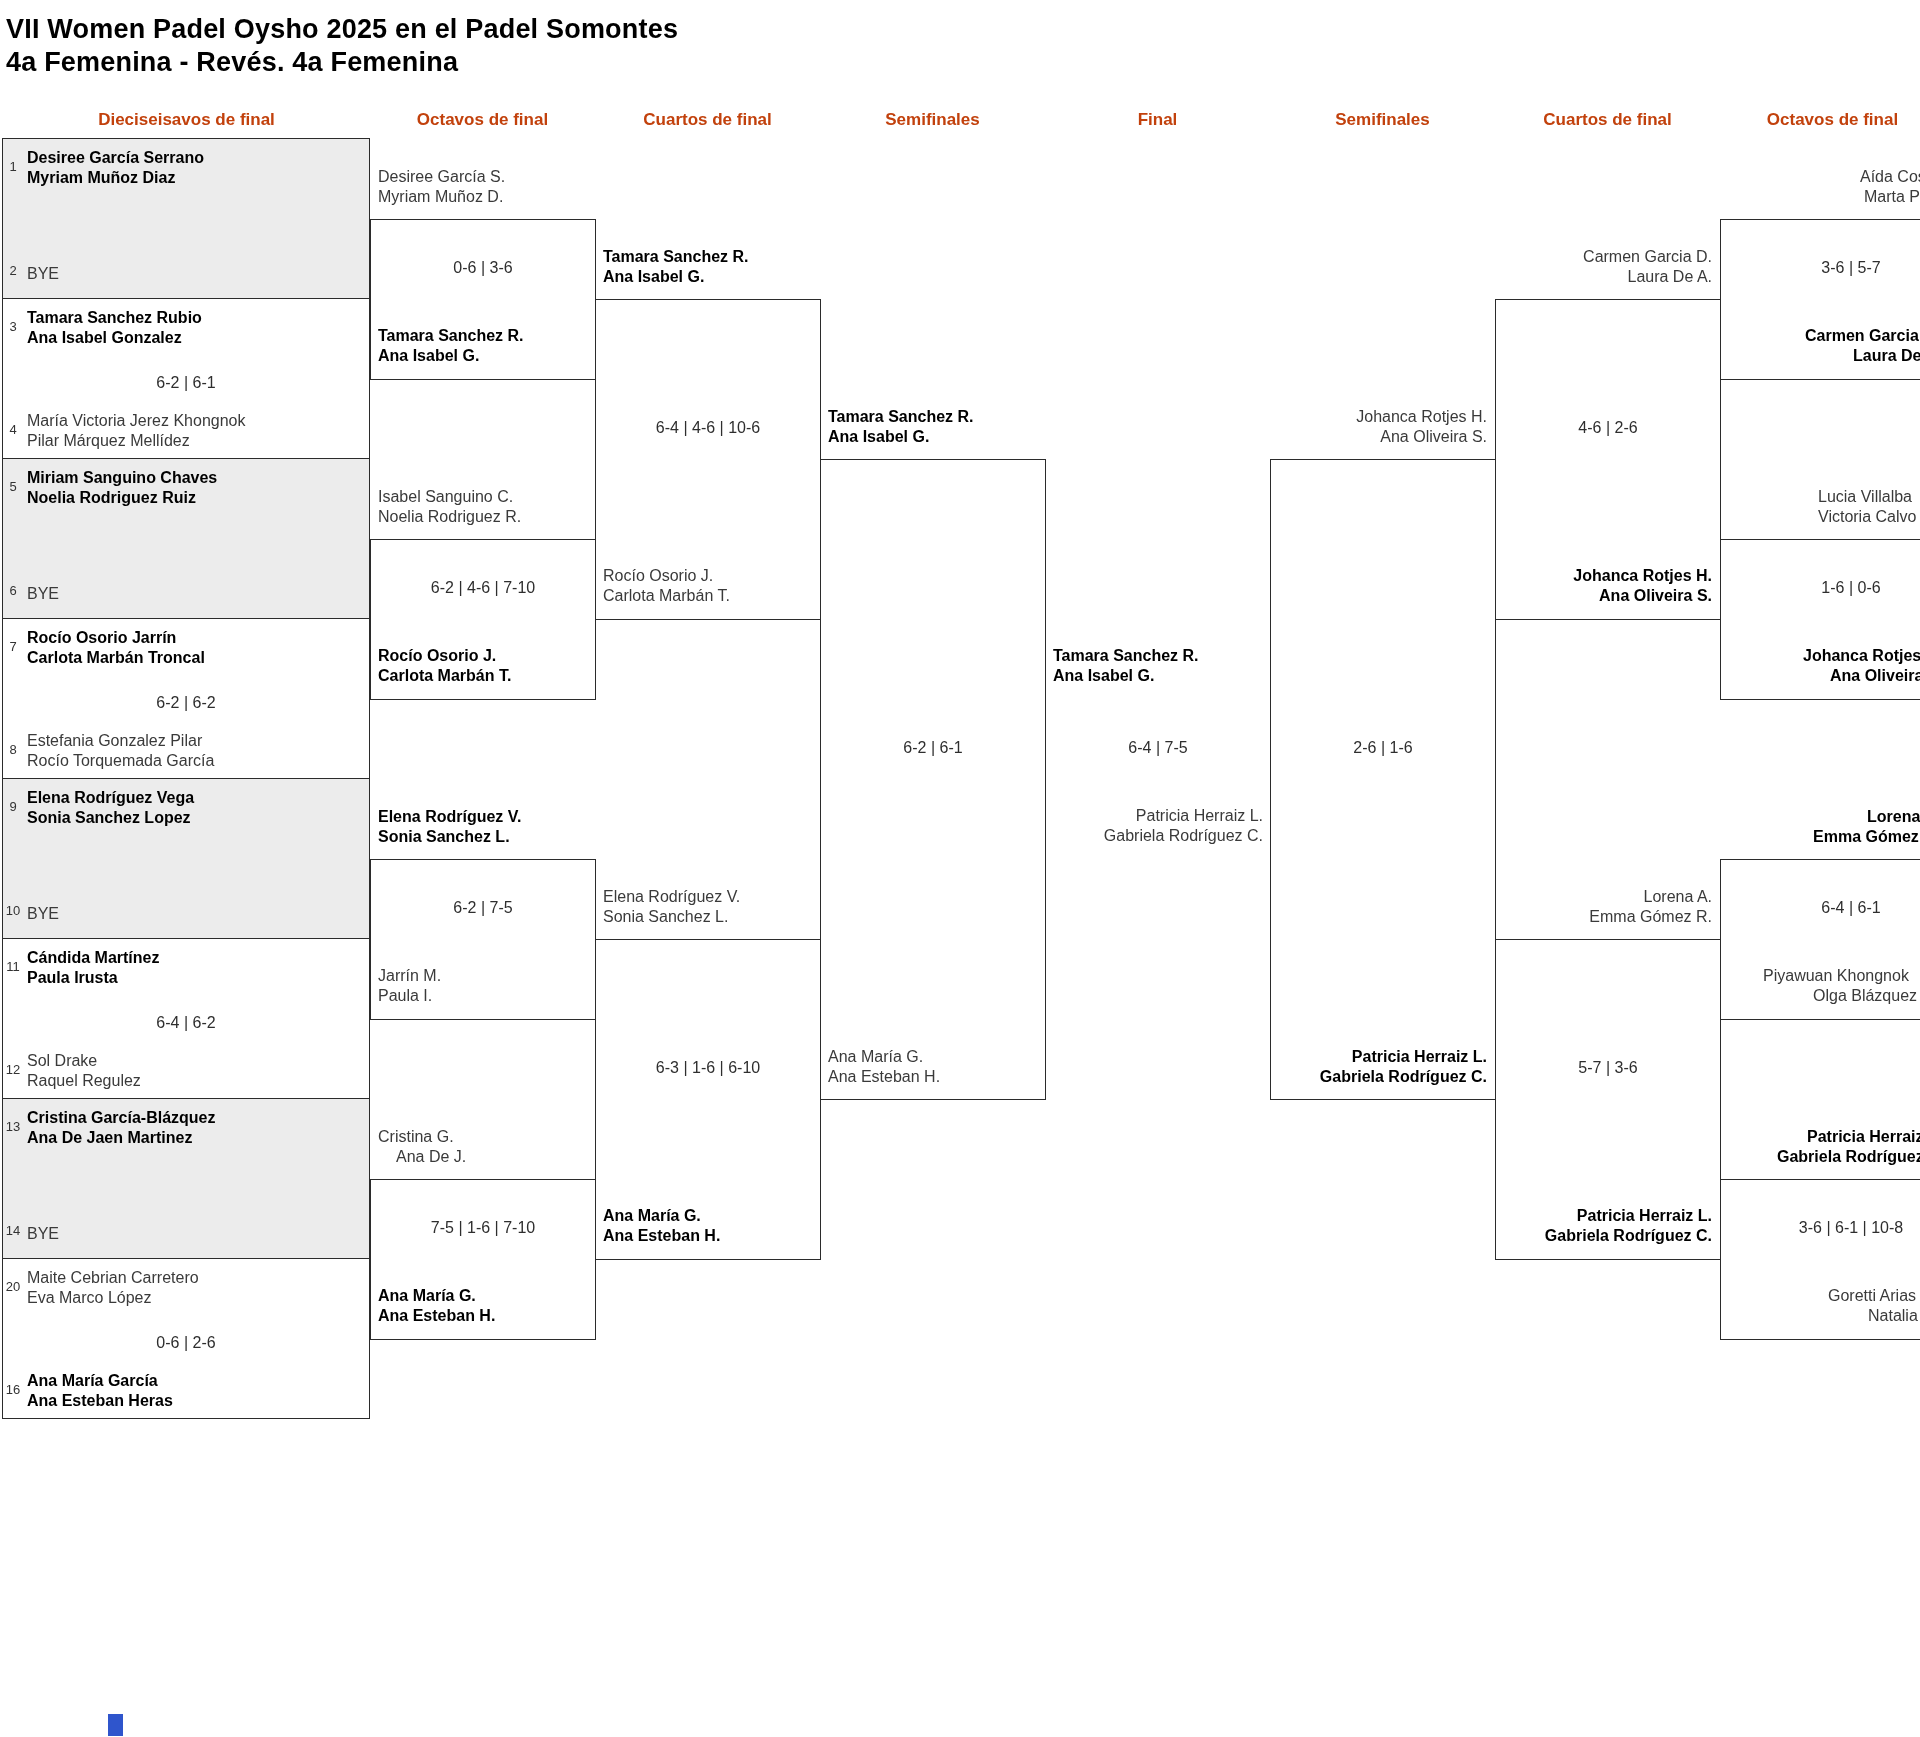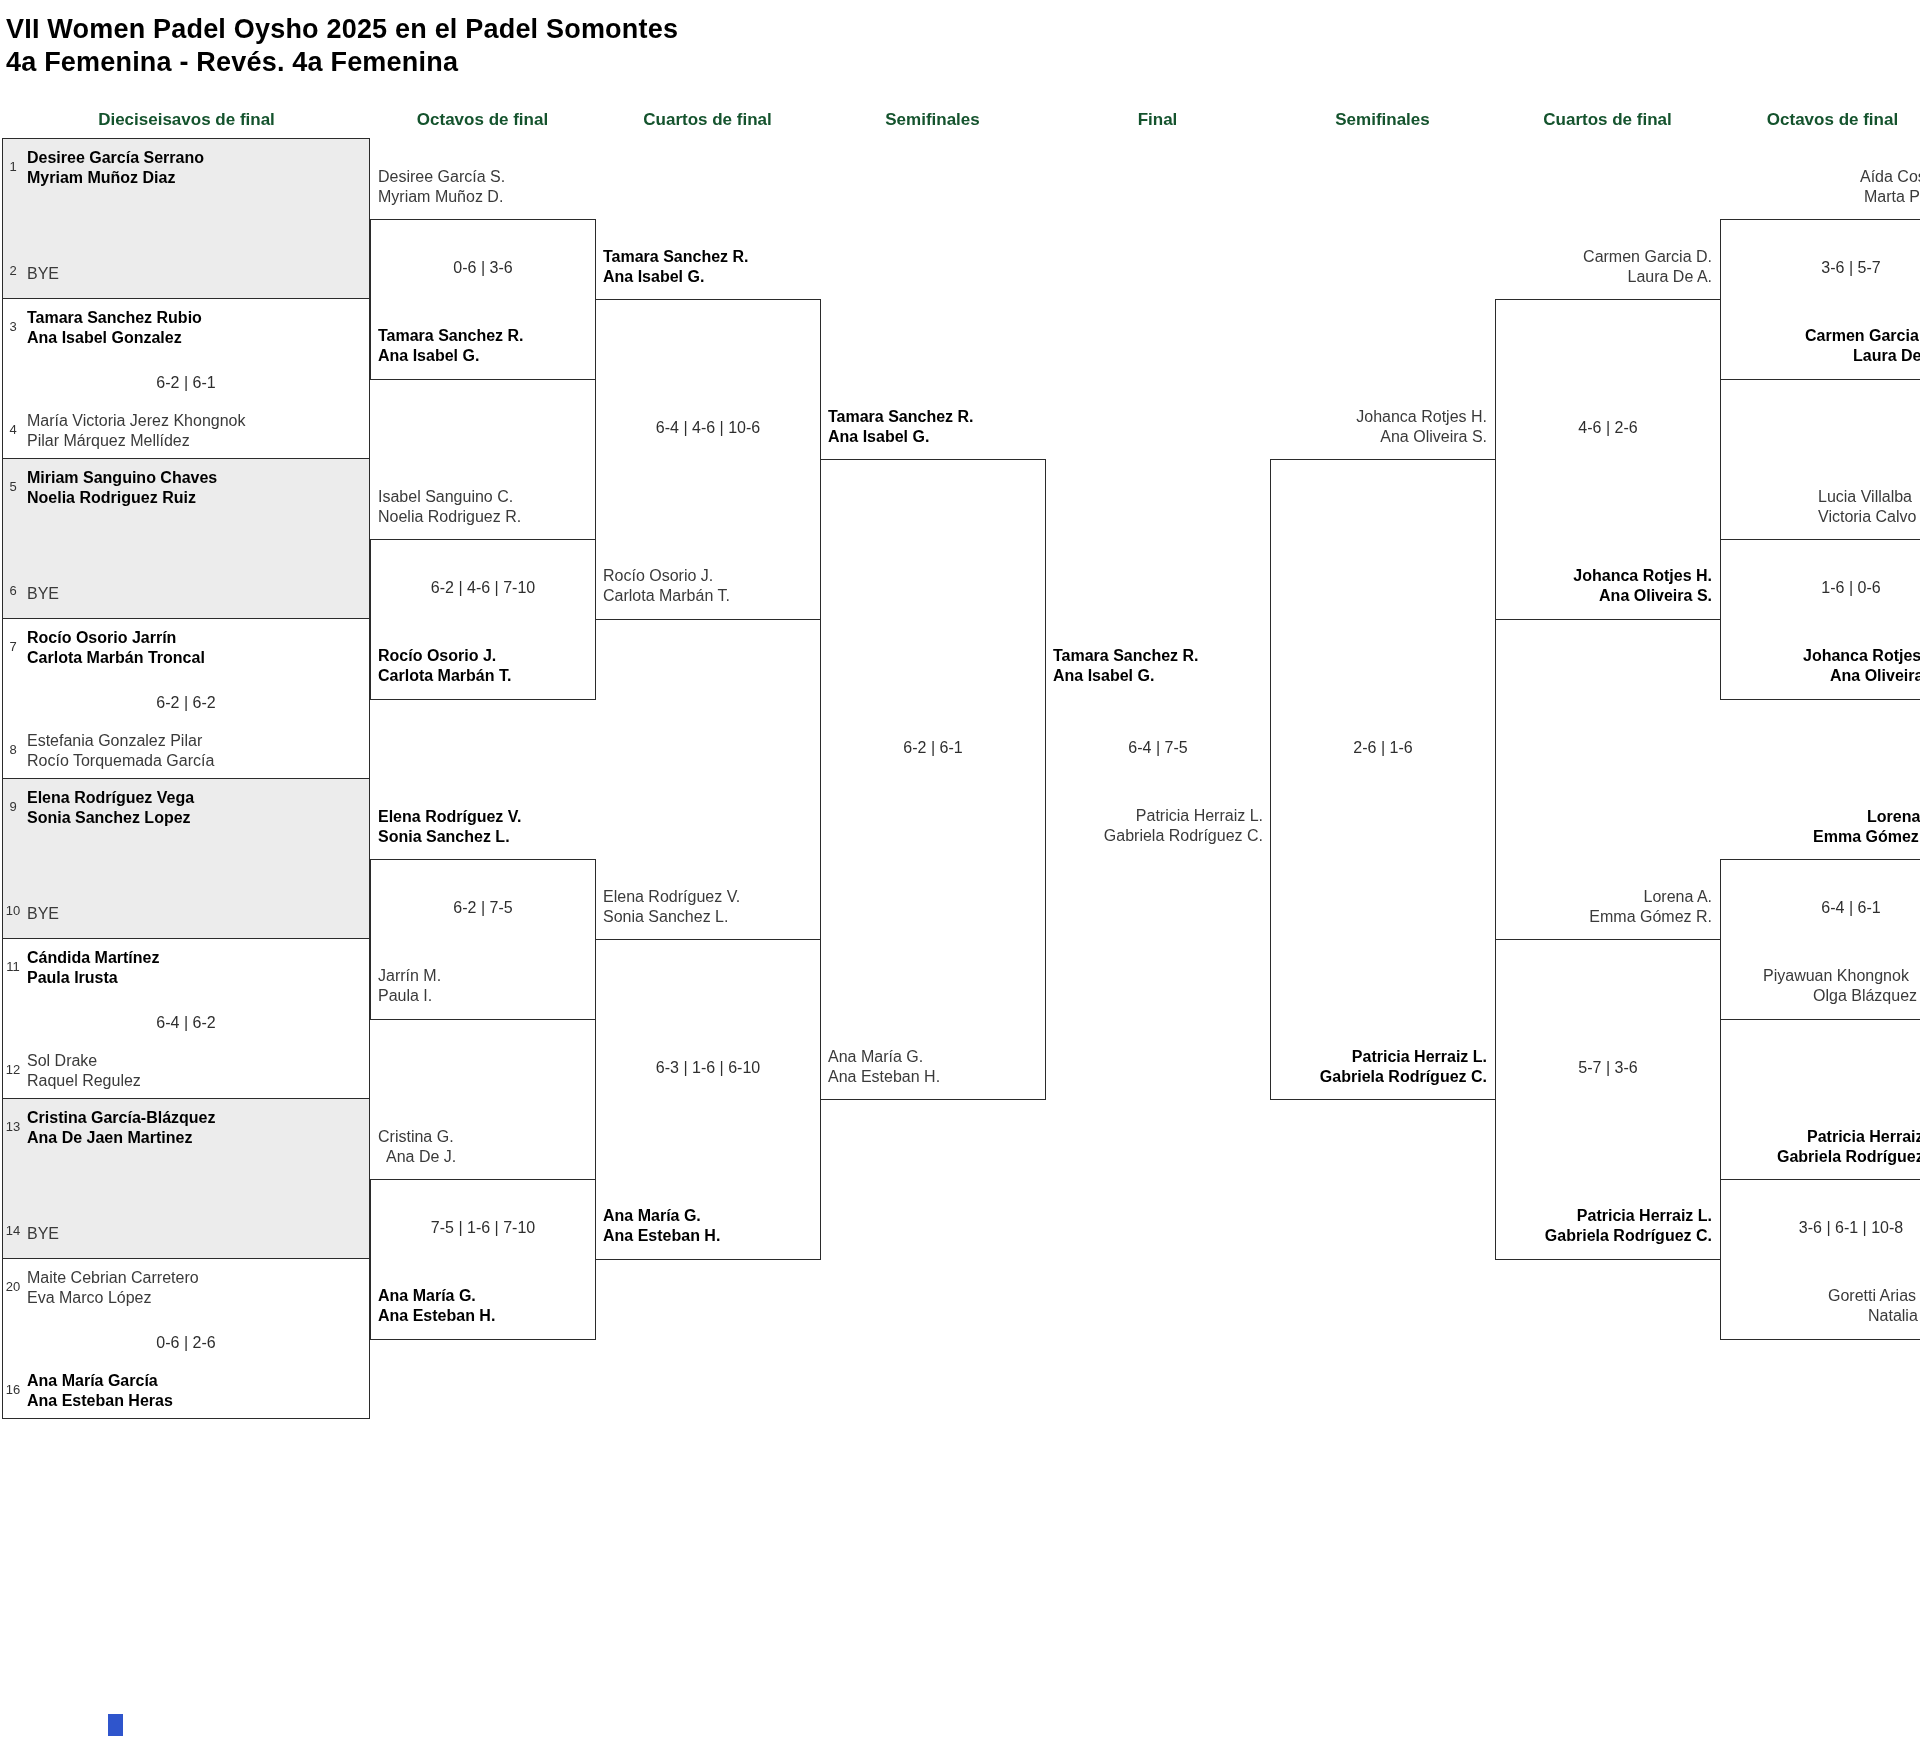--- a/index.html
+++ b/index.html
@@ -3,21 +3,21 @@
 <meta charset="utf-8">
 <style>
   html,body{margin:0;padding:0;}
   body{
     width:1920px;height:1737px;position:relative;overflow:hidden;
     background:#ffffff;
     font-family:"Liberation Sans","DejaVu Sans",sans-serif;
     color:#333;
   }
   .title{position:absolute;left:6px;font-size:27px;font-weight:700;color:#000;white-space:nowrap;letter-spacing:.2px;}
-  .hdr{position:absolute;top:110px;width:225px;text-align:center;font-size:17px;font-weight:700;color:#14532d;white-space:nowrap;}
+  .hdr{position:absolute;top:110px;width:225px;text-align:center;font-size:17px;font-weight:700;color:#c2410c;white-space:nowrap;}
   .t{position:absolute;font-size:16px;line-height:20px;color:#3a3a3a;white-space:nowrap;}
   .b{font-weight:700;color:#000;}
   .ra{text-align:right;}
   .sc{position:absolute;font-size:16px;color:#2e2e2e;text-align:center;white-space:nowrap;}
   .seed{position:absolute;width:20px;text-align:center;font-size:13px;color:#333;}
   .pairbox{position:absolute;left:2px;width:368px;height:161px;border:1px solid #2b2b2b;box-sizing:border-box;background:#fff;}
   .grey{background:#ececec;}
   .mrect{position:absolute;border:1px solid #2b2b2b;box-sizing:border-box;background:transparent;}
   .bluemark{position:absolute;left:108px;top:1714px;width:15px;height:22px;background:#2f55cc;}
 </style>
@@ -116,21 +116,21 @@
 
 <div class="mrect" style="left:370px;top:859px;width:226px;height:161px"></div>
 <div class="t b" style="left:378px;top:807px">Elena Rodríguez V.</div>
 <div class="t b" style="left:378px;top:827px">Sonia Sanchez L.</div>
 <div class="sc" style="left:370px;top:899px;width:226px">6-2 | 7-5</div>
 <div class="t" style="left:378px;top:966px">Jarrín M.</div>
 <div class="t" style="left:378px;top:986px">Paula I.</div>
 
 <div class="mrect" style="left:370px;top:1179px;width:226px;height:161px"></div>
 <div class="t" style="left:378px;top:1127px">Cristina G.</div>
-<div class="t" style="left:386px;top:1147px">Ana De J.</div>
+<div class="t" style="left:396px;top:1147px">Ana De J.</div>
 <div class="sc" style="left:370px;top:1219px;width:226px">7-5 | 1-6 | 7-10</div>
 <div class="t b" style="left:378px;top:1286px">Ana María G.</div>
 <div class="t b" style="left:378px;top:1306px">Ana Esteban H.</div>
 
 <div class="mrect" style="left:595px;top:299px;width:226px;height:321px"></div>
 <div class="t b" style="left:603px;top:247px">Tamara Sanchez R.</div>
 <div class="t b" style="left:603px;top:267px">Ana Isabel G.</div>
 <div class="sc" style="left:595px;top:419px;width:226px">6-4 | 4-6 | 10-6</div>
 <div class="t" style="left:603px;top:566px">Rocío Osorio J.</div>
 <div class="t" style="left:603px;top:586px">Carlota Marbán T.</div>

